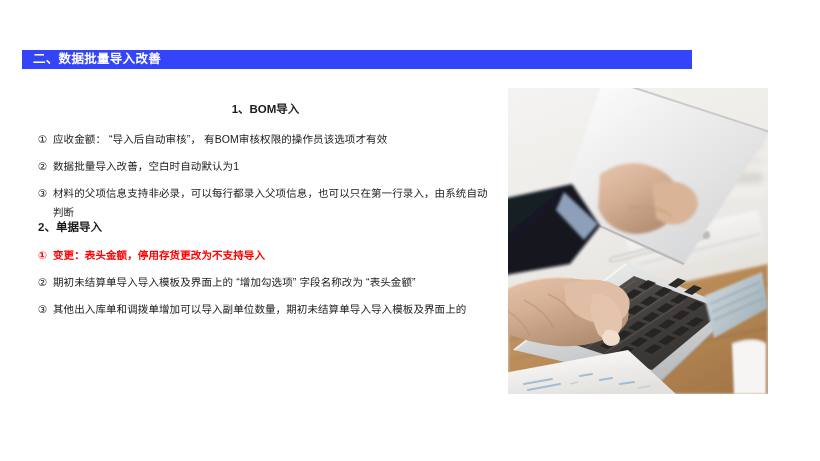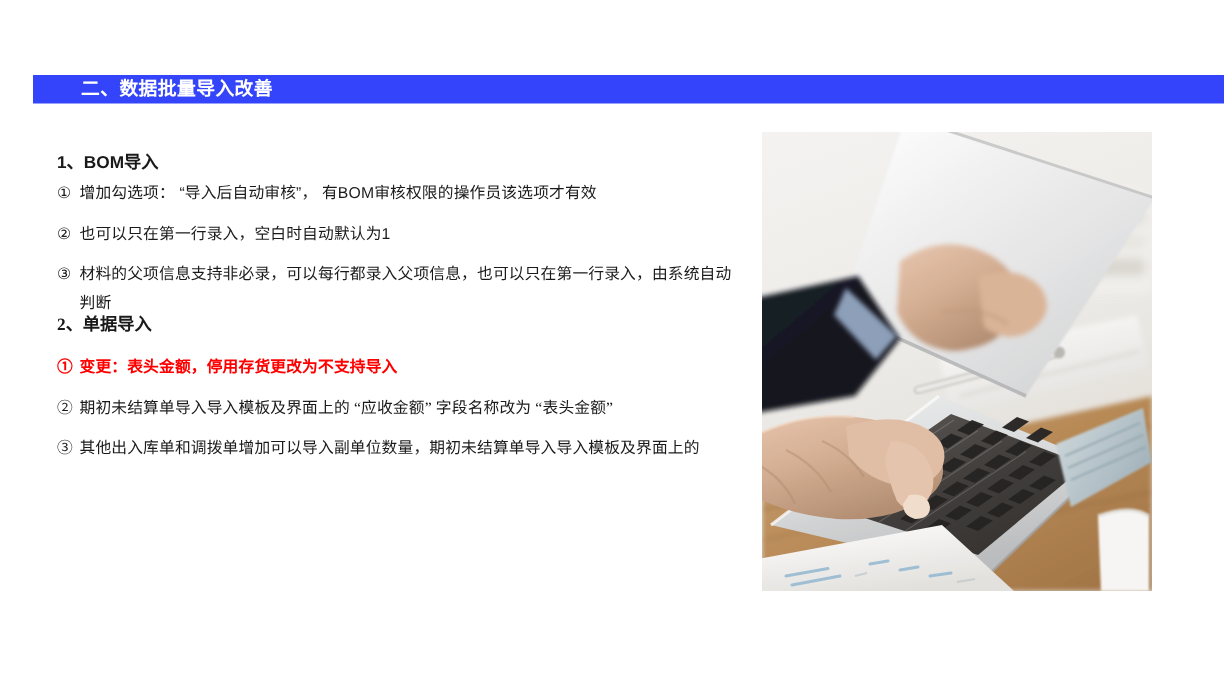--- a/index.html
+++ b/index.html
@@ -22,47 +22,46 @@
     position: absolute;
     inset: 0;
     background: #ffffff;
   }
 
   
   .header-band {
     position: absolute;
     left: 22px;
     top: 50px;
-    width: 773px;
+    width: 670px;
     height: 19px;
     background: #3344fa;
     display: flex;
     align-items: center;
-    padding-left: 21px;
   }
   .header-title {
     color: #ffffff;
     font-size: 12.5px;
     font-weight: bold;
     letter-spacing: 0.3px;
     padding-left: 11px;
     line-height: 1;
     white-space: nowrap;
   }
 
   
   .content-col {
     position: absolute;
     left: 38px;
     top: 104px;
     width: 455px;
   }
 
   .section { margin: 0; }
-  .section + .section { margin-top: 0; font-family: Liberation Serif, serif; }
+  .section + .section { margin-top: 0; }
 
   .section-heading {
     font-size: 11.5px;
     font-weight: bold;
     color: #1a1a1a;
     line-height: 1;
     white-space: nowrap;
   }
 
   .bullet-list {
@@ -88,21 +87,21 @@
     line-height: 19px;
     letter-spacing: 0.1px;
   }
   .bullet-item.is-alert .bullet-marker,
   .bullet-item.is-alert .bullet-text {
     color: #ff0000;
     font-weight: bold;
   }
 
   
-  .sec1-heading { margin-bottom: 4px; }
+  .sec1-heading { margin-bottom: 14px; text-align: center; }
   .sec1-list .bullet-item { margin-bottom: 8px; }
   .sec1-list .bullet-item:last-child { margin-bottom: 0; }
 
   .sec2-wrap { margin-top: 44px; }
   .sec2-heading { margin-bottom: 13px; }
   .sec2-list .bullet-item { margin-bottom: 8px; }
   .sec2-list .bullet-item:last-child { margin-bottom: 0; }
 
   
   .photo-frame {
@@ -126,44 +125,44 @@
   </div>
 
   <div class="content-col">
 
     <div class="section">
       <div class="section-heading sec1-heading">1、BOM导入</div>
 
       <ul class="bullet-list sec1-list">
         <li class="bullet-item">
           <span class="bullet-marker">①</span>
-          <span class="bullet-text">增加勾选项： “导入后自动审核”， 有BOM审核权限的操作员该选项才有效</span>
+          <span class="bullet-text">应收金额： “导入后自动审核”， 有BOM审核权限的操作员该选项才有效</span>
         </li>
         <li class="bullet-item">
           <span class="bullet-marker">②</span>
-          <span class="bullet-text">也可以只在第一行录入，空白时自动默认为1</span>
+          <span class="bullet-text">数据批量导入改善，空白时自动默认为1</span>
         </li>
         <li class="bullet-item">
           <span class="bullet-marker">③</span>
           <span class="bullet-text">材料的父项信息支持非必录，可以每行都录入父项信息，也可以只在第一行录入，由系统自动判断</span>
         </li>
       </ul>
     </div>
 
     <div class="section sec2-wrap">
       <div class="section-heading sec2-heading">2、单据导入</div>
 
       <ul class="bullet-list sec2-list">
         <li class="bullet-item is-alert">
           <span class="bullet-marker">①</span>
           <span class="bullet-text">变更：表头金额，停用存货更改为不支持导入</span>
         </li>
         <li class="bullet-item">
           <span class="bullet-marker">②</span>
-          <span class="bullet-text">期初未结算单导入导入模板及界面上的 “应收金额” 字段名称改为 “表头金额”</span>
+          <span class="bullet-text">期初未结算单导入导入模板及界面上的 “增加勾选项” 字段名称改为 “表头金额”</span>
         </li>
         <li class="bullet-item">
           <span class="bullet-marker">③</span>
           <span class="bullet-text">其他出入库单和调拨单增加可以导入副单位数量，期初未结算单导入导入模板及界面上的</span>
         </li>
       </ul>
     </div>
 
   </div>
 

